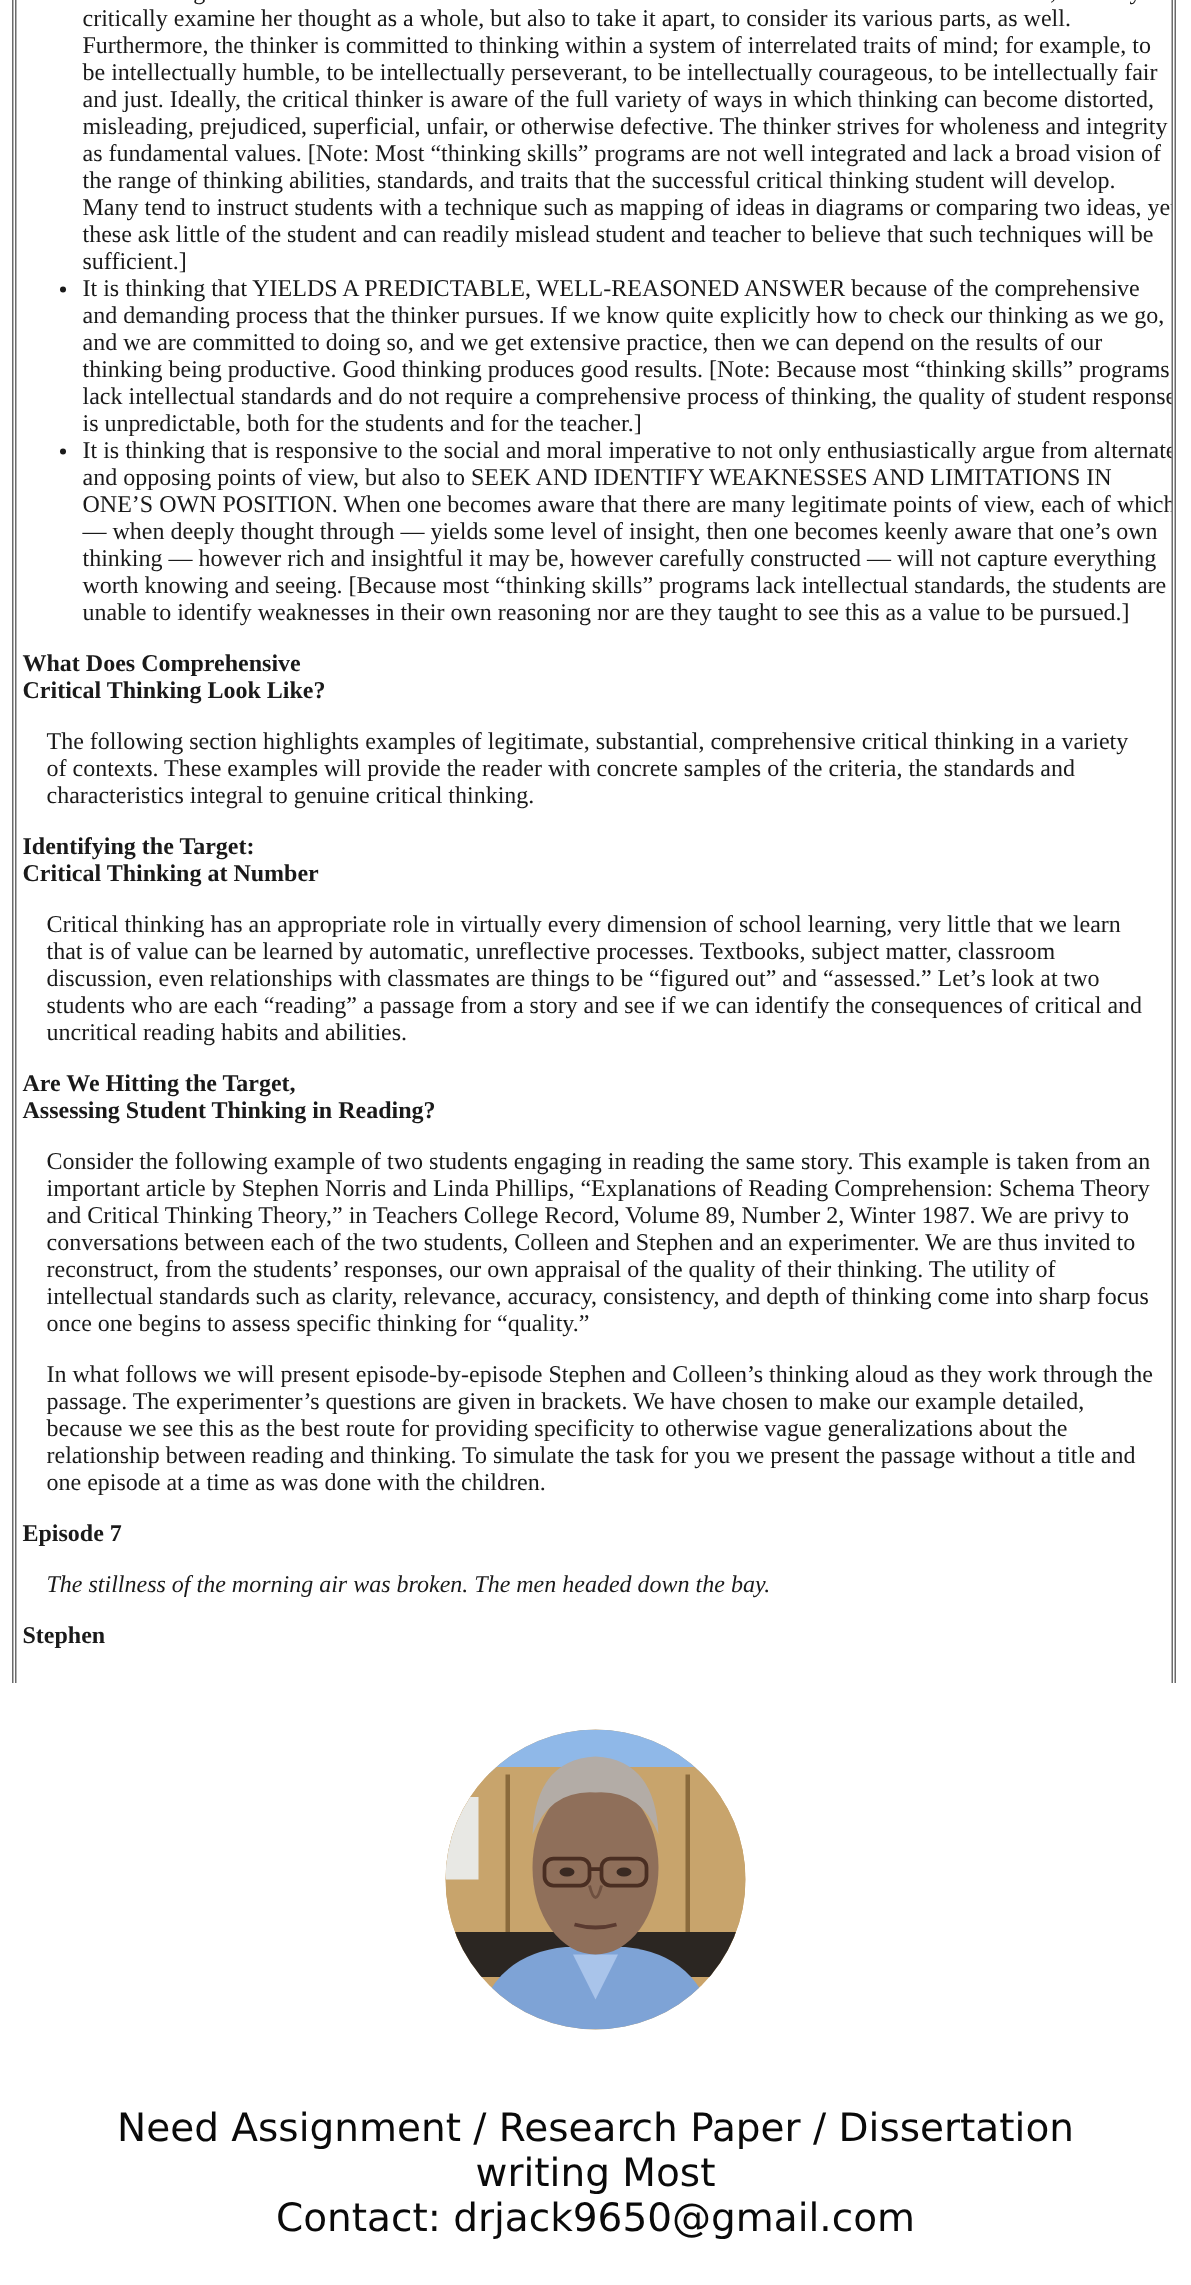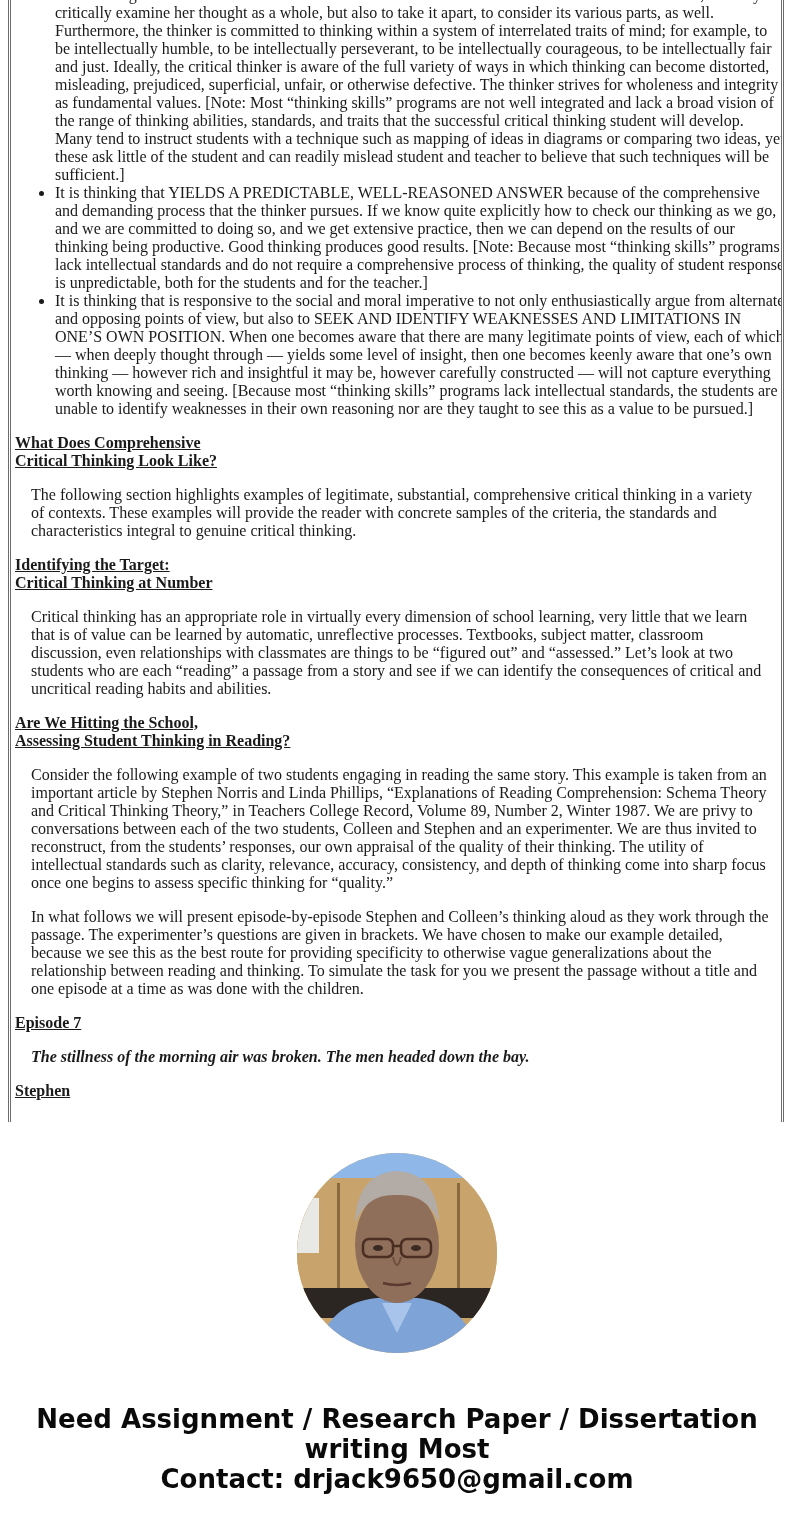--- a/index.html
+++ b/index.html
@@ -9,30 +9,30 @@
     border-left: 3px double #6b6b6b; border-right: 3px double #6b6b6b;
     box-sizing: border-box; overflow: hidden;
   }
   .doc {
     position: absolute; left: 4px; top: -14px; width: 770px;
     font-family: "Liberation Serif", serif; font-size: 16px; line-height: 18px; color: #1a1a1a;
   }
   .doc ul { margin: 0; padding-left: 40px; }
   .doc li { margin: 0; padding: 0; }
   .doc p { margin: 16px 16px; }
-  .doc .h { font-weight: bold; margin: 16px 0; text-decoration: underline; }
-  .doc .it { font-style: italic; font-weight: bold; }
+  .doc .h { font-weight: bold; margin: 16px 0; }
+  .doc .it { font-style: italic; font-weight: normal; }
   .avatar-wrap {
     position: absolute; left: 297px; top: 1153px; width: 200px; height: 200px; border-radius: 50%; overflow: hidden;
     background: #c9a36a;
   }
   .avatar-wrap svg { display: block; }
   .cta {
     position: absolute; left: 0; top: 1404px; width: 794px; text-align: center;
-    font-family: "DejaVu Sans", sans-serif; font-weight: bold; font-size: 26px; line-height: 30px; color: #0a0a0a;
+    font-family: "DejaVu Sans", sans-serif; font-weight: normal; font-size: 26px; line-height: 30px; color: #0a0a0a;
   }
 </style>
 </head>
 <body>
 
 <div class="frame">
   <div class="doc">
     <ul>
       <li>It is thinking in which THERE IS AN INTEGRITY TO THE WHOLE SYSTEM. The thinker is able, not only to critically examine her thought as a whole, but also to take it apart, to consider its various parts, as well. Furthermore, the thinker is committed to thinking within a system of interrelated traits of mind; for example, to be intellectually humble, to be intellectually perseverant, to be intellectually courageous, to be intellectually fair and just. Ideally, the critical thinker is aware of the full variety of ways in which thinking can become distorted, misleading, prejudiced, superficial, unfair, or otherwise defective. The thinker strives for wholeness and integrity as fundamental values. [Note: Most “thinking skills” programs are not well integrated and lack a broad vision of the range of thinking abilities, standards, and traits that the successful critical thinking student will develop. Many tend to instruct students with a technique such as mapping of ideas in diagrams or comparing two ideas, yet these ask little of the student and can readily mislead student and teacher to believe that such techniques will be sufficient.]</li>
       <li>It is thinking that YIELDS A PREDICTABLE, WELL-REASONED ANSWER because of the comprehensive and demanding process that the thinker pursues. If we know quite explicitly how to check our thinking as we go, and we are committed to doing so, and we get extensive practice, then we can depend on the results of our thinking being productive. Good thinking produces good results. [Note: Because most “thinking skills” programs lack intellectual standards and do not require a comprehensive process of thinking, the quality of student response is unpredictable, both for the students and for the teacher.]</li>
@@ -45,21 +45,21 @@
     </div>
     <p>The following section highlights examples of legitimate, substantial, comprehensive critical thinking in a variety of contexts. These examples will provide the reader with concrete samples of the criteria, the standards and characteristics integral to genuine critical thinking.</p>
 
     <div class="h">
       <span>Identifying the Target:</span><br>
       <span>Critical Thinking at Number</span>
     </div>
     <p>Critical thinking has an appropriate role in virtually every dimension of school learning, very little that we learn that is of value can be learned by automatic, unreflective processes. Textbooks, subject matter, classroom discussion, even relationships with classmates are things to be “figured out” and “assessed.” Let’s look at two students who are each “reading” a passage from a story and see if we can identify the consequences of critical and uncritical reading habits and abilities.</p>
 
     <div class="h">
-      <span>Are We Hitting the School,</span><br>
+      <span>Are We Hitting the Target,</span><br>
       <span>Assessing Student Thinking in Reading?</span>
     </div>
     <p>Consider the following example of two students engaging in reading the same story. This example is taken from an important article by Stephen Norris and Linda Phillips, “Explanations of Reading Comprehension: Schema Theory and Critical Thinking Theory,” in Teachers College Record, Volume 89, Number 2, Winter 1987. We are privy to conversations between each of the two students, Colleen and Stephen and an experimenter. We are thus invited to reconstruct, from the students’ responses, our own appraisal of the quality of their thinking. The utility of intellectual standards such as clarity, relevance, accuracy, consistency, and depth of thinking come into sharp focus once one begins to assess specific thinking for “quality.”</p>
     <p>In what follows we will present episode-by-episode Stephen and Colleen’s thinking aloud as they work through the passage. The experimenter’s questions are given in brackets. We have chosen to make our example detailed, because we see this as the best route for providing specificity to otherwise vague generalizations about the relationship between reading and thinking. To simulate the task for you we present the passage without a title and one episode at a time as was done with the children.</p>
 
     <div class="h">Episode 7</div>
     <p class="it">The stillness of the morning air was broken. The men headed down the bay.</p>
     <div class="h">Stephen</div>
   </div>
 </div>

